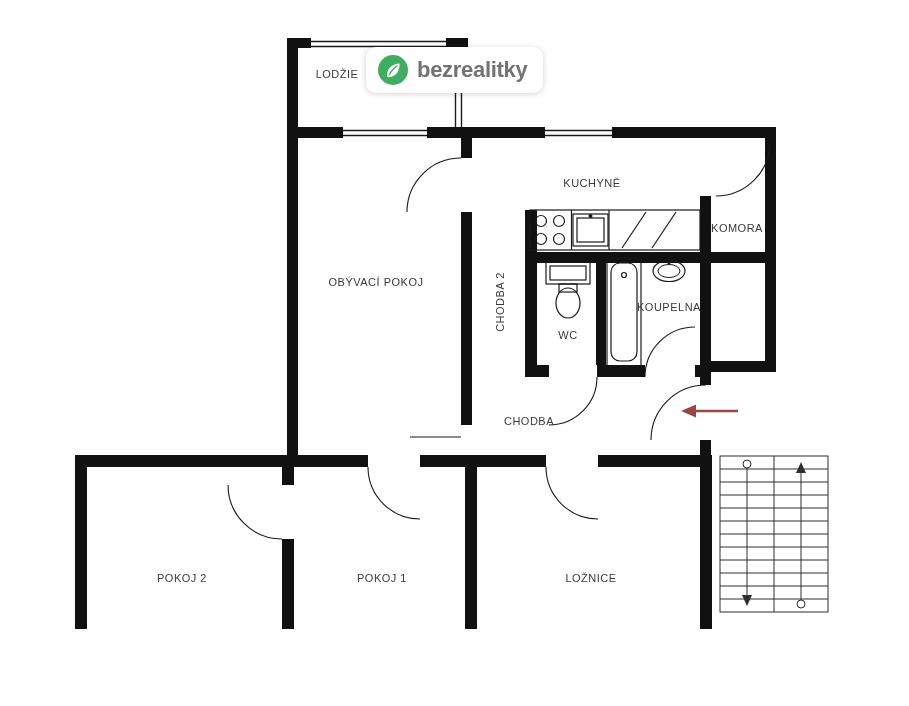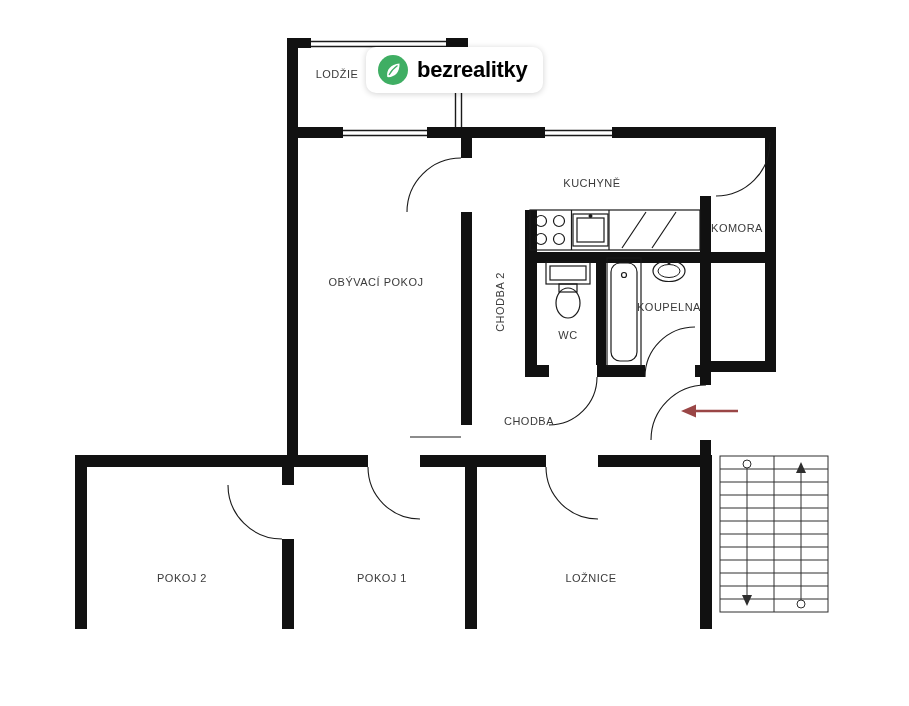--- a/index.html
+++ b/index.html
@@ -29,21 +29,21 @@
     border-radius: 10px;
     box-shadow: 0 1px 6px rgba(0,0,0,0.18);
     display: flex;
     align-items: center;
     gap: 9px;
   }
   .logo-text {
     font-family: "Liberation Sans", sans-serif;
     font-size: 22px;
     font-weight: 700;
-    color: #000000;
+    color: #737373;
     letter-spacing: -0.3px;
     white-space: nowrap;
   }
 </style>
 </head>
 <body>
 
 <div class="stage">
 
   <svg class="plan-svg" width="909" height="706" viewBox="0 0 909 706">

